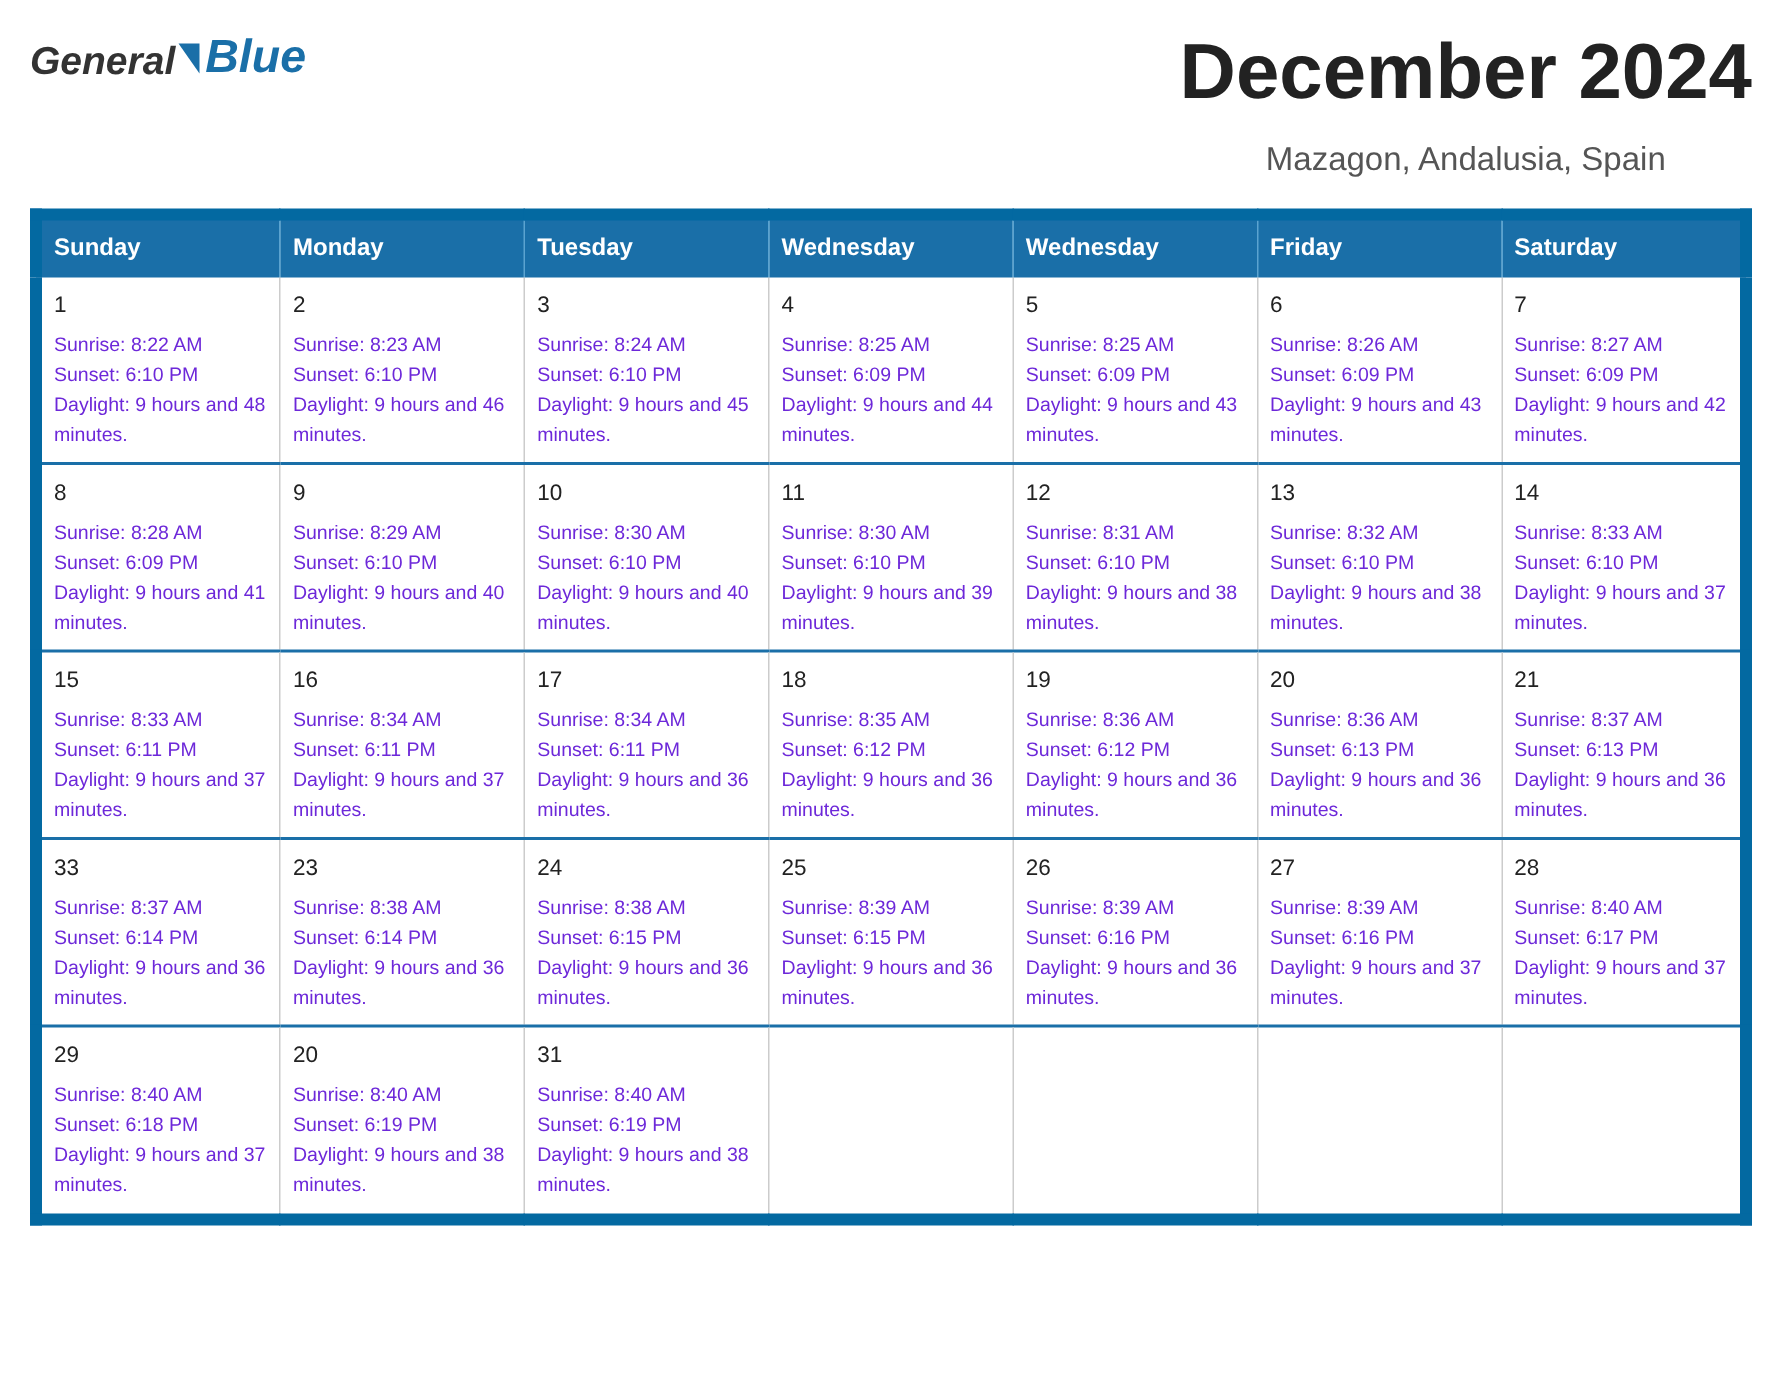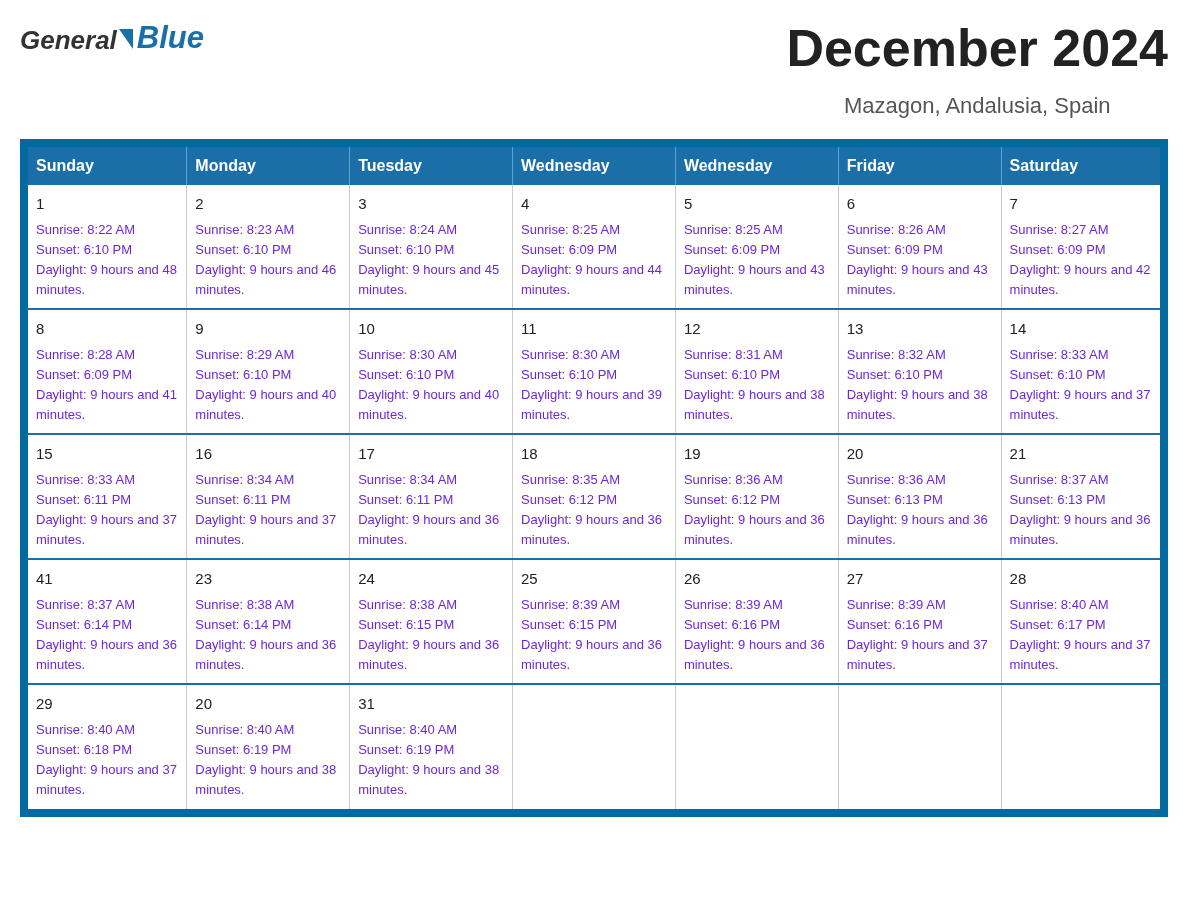--- a/index.html
+++ b/index.html
@@ -225,21 +225,21 @@
         <span class="day-number">20</span>
         <span class="day-info">Sunrise: 8:36 AM<br>Sunset: 6:13 PM<br>Daylight: 9 hours and 36 minutes.</span>
       </td>
         <td>
         <span class="day-number">21</span>
         <span class="day-info">Sunrise: 8:37 AM<br>Sunset: 6:13 PM<br>Daylight: 9 hours and 36 minutes.</span>
       </td>
       </tr>
       <tr>
         <td>
-        <span class="day-number">41</span>
+        <span class="day-number">33</span>
         <span class="day-info">Sunrise: 8:37 AM<br>Sunset: 6:14 PM<br>Daylight: 9 hours and 36 minutes.</span>
       </td>
         <td>
         <span class="day-number">23</span>
         <span class="day-info">Sunrise: 8:38 AM<br>Sunset: 6:14 PM<br>Daylight: 9 hours and 36 minutes.</span>
       </td>
         <td>
         <span class="day-number">24</span>
         <span class="day-info">Sunrise: 8:38 AM<br>Sunset: 6:15 PM<br>Daylight: 9 hours and 36 minutes.</span>
       </td>

